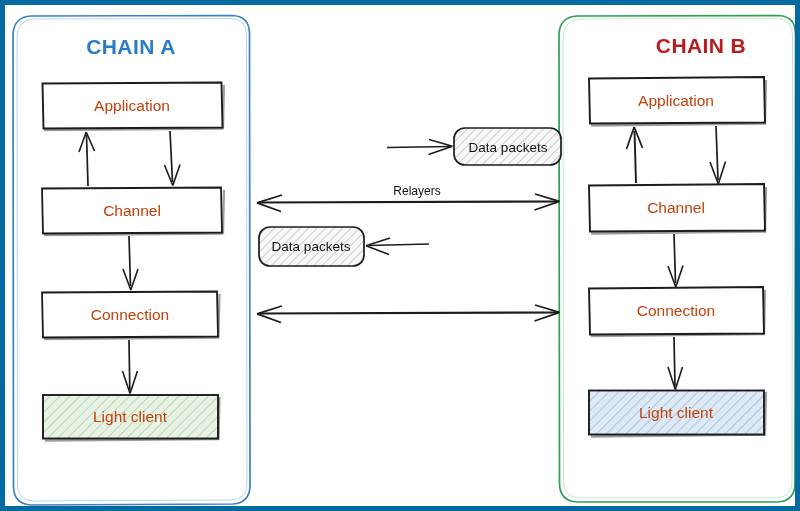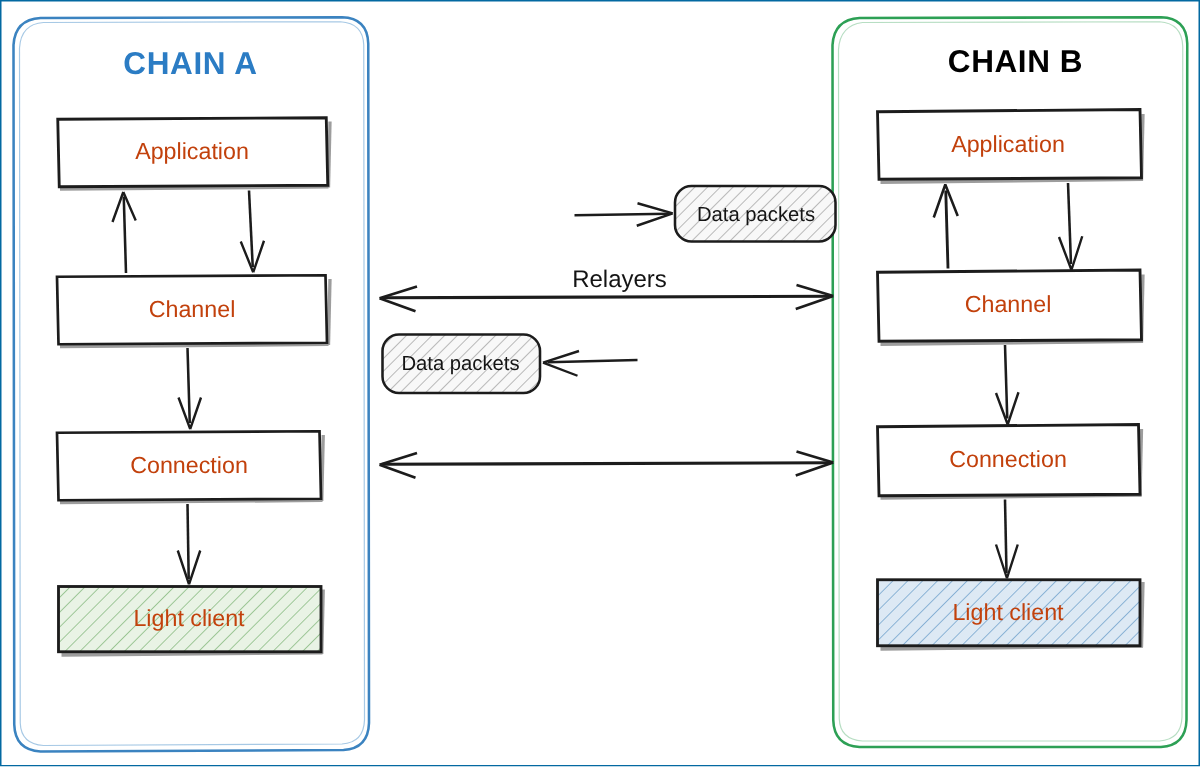--- a/index.html
+++ b/index.html
@@ -9,21 +9,21 @@
   }
   body {
     font-family: "Liberation Sans", sans-serif;
   }
   #canvas {
     position: relative;
     width: 800px;
     height: 511px;
     background: #ffffff;
     overflow: hidden;
-    border: 1px solid #0369a1;
+    border: 5px solid #0369a1;
     box-sizing: border-box;
   }
   #vector-layer {
     position: absolute;
     left: 0;
     top: 0;
     width: 800px;
     height: 511px;
   }
   .lbl {
@@ -39,21 +39,21 @@
   }
   .box-label {
     font-size: 15.5px;
     color: #c2410c;
   }
   .packet-label {
     font-size: 13.5px;
     color: #141414;
   }
   .relayer-label {
-    font-size: 16px;
+    font-size: 12px;
     color: #141414;
   }
   .ctr {
     transform: translate(-50%, -50%);
   }
 </style>
 </head>
 <body>
 
 <div id="canvas">
@@ -208,21 +208,21 @@
     </g>
 
   </svg>
 
   <div class="lbl chain-title ctr" style="left:126px; top:42px; color:#2b7cc4;">CHAIN A</div>
   <div class="lbl box-label ctr" style="left:127px; top:101px;">Application</div>
   <div class="lbl box-label ctr" style="left:127px; top:206px;">Channel</div>
   <div class="lbl box-label ctr" style="left:125px; top:310px;">Connection</div>
   <div class="lbl box-label ctr" style="left:125px; top:412px;">Light client</div>
 
-  <div class="lbl chain-title ctr" style="left:676px; top:41px; color:#000000;">CHAIN B</div>
+  <div class="lbl chain-title ctr" style="left:696px; top:41px; color:#b91c1c;">CHAIN B</div>
   <div class="lbl box-label ctr" style="left:671px; top:96px;">Application</div>
   <div class="lbl box-label ctr" style="left:671px; top:203px;">Channel</div>
   <div class="lbl box-label ctr" style="left:671px; top:306px;">Connection</div>
   <div class="lbl box-label ctr" style="left:671px; top:408px;">Light client</div>
 
   <div class="lbl relayer-label ctr" style="left:412px; top:186px;">Relayers</div>
   <div class="lbl packet-label ctr" style="left:503px; top:142px;">Data packets</div>
   <div class="lbl packet-label ctr" style="left:306px; top:241px;">Data packets</div>
 
 </div>

